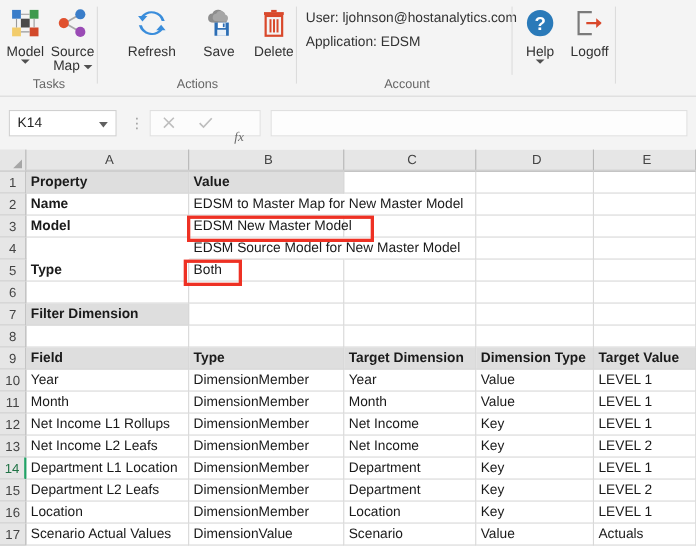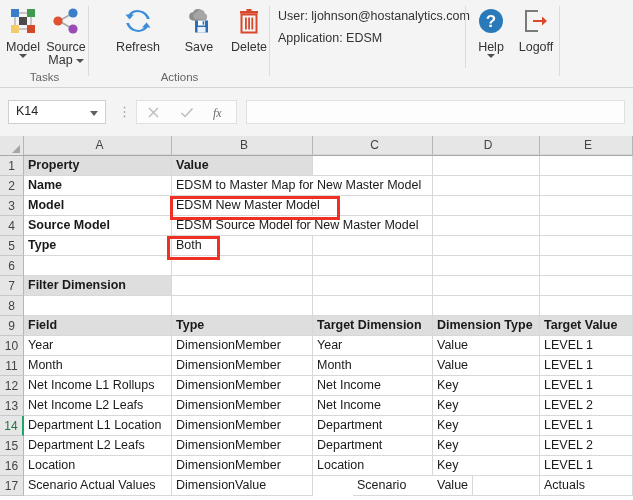--- a/index.html
+++ b/index.html
@@ -208,20 +208,21 @@
       <div class="rgroup-title">Actions</div>
       <div class="rgroup-sep" style="left:180px;"></div>
     </div>
 
     <div class="rgroup" style="left:270px;width:200px;">
       <div class="acct-lines">
         <div class="acct-line">User: ljohnson@hostanalytics.com</div>
         <div class="acct-line">Application: EDSM</div>
       </div>
       <div class="rgroup-sep" style="left:195px;top:6px;height:62px;"></div>
+      <div class="rgroup-title" style="left:0;width:200px;">Account</div>
     </div>
 
     <div class="rgroup" style="left:470px;width:90px;">
       <div class="rbtn" style="left:0px;width:42px;">
         <div class="ico">
           <svg width="28" height="28" viewBox="0 0 28 28">
             <circle cx="14" cy="14" r="12" fill="#2a7ab9"></circle>
             <text x="14" y="20" font-family="Liberation Sans, sans-serif" font-size="17" font-weight="bold" fill="#ffffff" text-anchor="middle">?</text>
           </svg>
         </div>
@@ -253,21 +254,21 @@
         <svg width="13" height="13" viewBox="0 0 13 13">
             <line x1="2" y1="2" x2="11" y2="11" stroke="#bdbdbd" stroke-width="1.4"></line>
             <line x1="11" y1="2" x2="2" y2="11" stroke="#bdbdbd" stroke-width="1.4"></line>
           </svg>
       </div>
       <div class="fbtn" style="left:33px;">
         <svg width="14" height="13" viewBox="0 0 14 13">
             <polyline points="1.5,7 5,10.5 12.5,2.5" fill="none" stroke="#bdbdbd" stroke-width="1.5"></polyline>
           </svg>
       </div>
-      <div class="fbtn" style="left:66px;">
+      <div class="fbtn" style="left:66px;margin-top:12px;">
         <svg width="16" height="14" viewBox="0 0 16 14">
             <text x="1" y="11" font-family="Liberation Serif, serif" font-style="italic" font-size="12" fill="#6b6b6b">fx</text>
           </svg>
       </div>
     </div>
     <div class="finput" placeholder=""></div>
   </div>
 
   <div class="grid">
     <div class="colhdr">
@@ -313,21 +314,20 @@
           <div class="cell" style="left: 516px; width: 93px;"></div>
         </div>
         <div class="row">
           <div class="cell bold" style="left: 0px; width: 148px;">Model</div>
           <div class="cell" style="left: 148px; width: 141px;">EDSM New Master Model</div>
           <div class="cell" style="left: 289px; width: 120px;"></div>
           <div class="cell" style="left: 409px; width: 107px;"></div>
           <div class="cell" style="left: 516px; width: 93px;"></div>
         </div>
         <div class="row">
-          <div class="cell bold" style="left: 0px; width: 148px;">Source Model</div>
           <div class="cell spill" style="left: 148px; width: 141px;">EDSM Source Model for New Master Model</div>
           <div class="cell" style="left: 289px; width: 120px;"></div>
           <div class="cell" style="left: 409px; width: 107px;"></div>
           <div class="cell" style="left: 516px; width: 93px;"></div>
         </div>
         <div class="row">
           <div class="cell bold" style="left: 0px; width: 148px;">Type</div>
           <div class="cell" style="left: 148px; width: 141px;">Both</div>
           <div class="cell" style="left: 289px; width: 120px;"></div>
           <div class="cell" style="left: 409px; width: 107px;"></div>
@@ -406,21 +406,21 @@
         <div class="row">
           <div class="cell" style="left: 0px; width: 148px;">Location</div>
           <div class="cell" style="left: 148px; width: 141px;">DimensionMember</div>
           <div class="cell" style="left: 289px; width: 120px;">Location</div>
           <div class="cell" style="left: 409px; width: 107px;">Key</div>
           <div class="cell" style="left: 516px; width: 93px;">LEVEL 1</div>
         </div>
         <div class="row">
           <div class="cell" style="left: 0px; width: 148px;">Scenario Actual Values</div>
           <div class="cell" style="left: 148px; width: 141px;">DimensionValue</div>
-          <div class="cell" style="left: 289px; width: 120px; margin-left: 40px;">Scenario</div>
+          <div class="cell" style="left: 289px; width: 120px;">Scenario</div>
           <div class="cell" style="left: 409px; width: 107px;">Value</div>
           <div class="cell" style="left: 516px; width: 93px;">Actuals</div>
         </div>
       </div>
 
     <div class="redbox" style="left: 170px; top: 60px; width: 170px; height: 24px; border-color: rgb(238, 49, 36);"></div>
     <div class="redbox" style="left: 167px; top: 100px; width: 53px; height: 24px; border-color: rgb(238, 49, 36);"></div>
   </div>
 </div>
 

